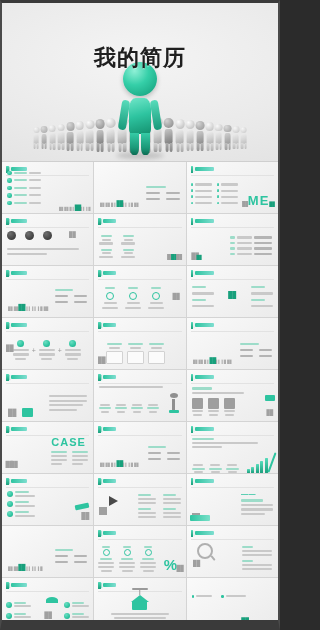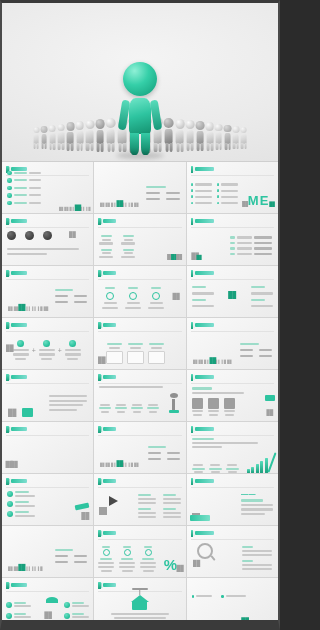--- a/index.html
+++ b/index.html
@@ -362,20 +362,21 @@
       <div class="arm r"></div>
       <div class="head"></div>
       <div class="torso"></div>
       <div class="legs">
           <i></i>
           <i></i>
         </div>
     </div>
 
     <div class="cover-text">
+      <div class="cover-title">我的简历</div>
     </div>
   </div>
 
   <div id="grid">
       <div class="slide">
         <div class="s-head">
           <span class="bar"></span>
           <span class="tt"></span>
         </div>
         <div class="s-rule"></div>
@@ -1005,20 +1006,37 @@
             <div class="flex ae" style="gap:1px">
               <span class="mfig " style="transform:scale(1.8);transform-origin:bottom"><span class="h"></span><span class="b"></span><span class="l">
                   <i></i>
                   <i></i>
                 </span></span>
               <span class="mfig " style="transform:scale(1.8);transform-origin:bottom"><span class="h"></span><span class="b"></span><span class="l">
                   <i></i>
                   <i></i>
                 </span></span>
             </div>
+            <div style="margin-bottom:3px">
+              <div class="word-lg">CASE</div>
+              <div class="flex" style="gap:5px;margin-top:3px">
+                <span class="lnbox" style="gap:1.8px">
+                  <span class="ln g" style="width:16px"></span>
+                  <span class="ln" style="width:16px"></span>
+                  <span class="ln" style="width:16px"></span>
+                  <span class="ln" style="width:11px"></span>
+                </span>
+                <span class="lnbox" style="gap:1.8px">
+                  <span class="ln g" style="width:16px"></span>
+                  <span class="ln" style="width:16px"></span>
+                  <span class="ln" style="width:16px"></span>
+                  <span class="ln" style="width:11px"></span>
+                </span>
+              </div>
+            </div>
           </div>
         </div>
       </div>
       <div class="slide">
         <div class="s-head">
           <span class="bar"></span>
           <span class="tt w3"></span>
         </div>
         <div class="s-rule"></div>
         <div class="s-body">

